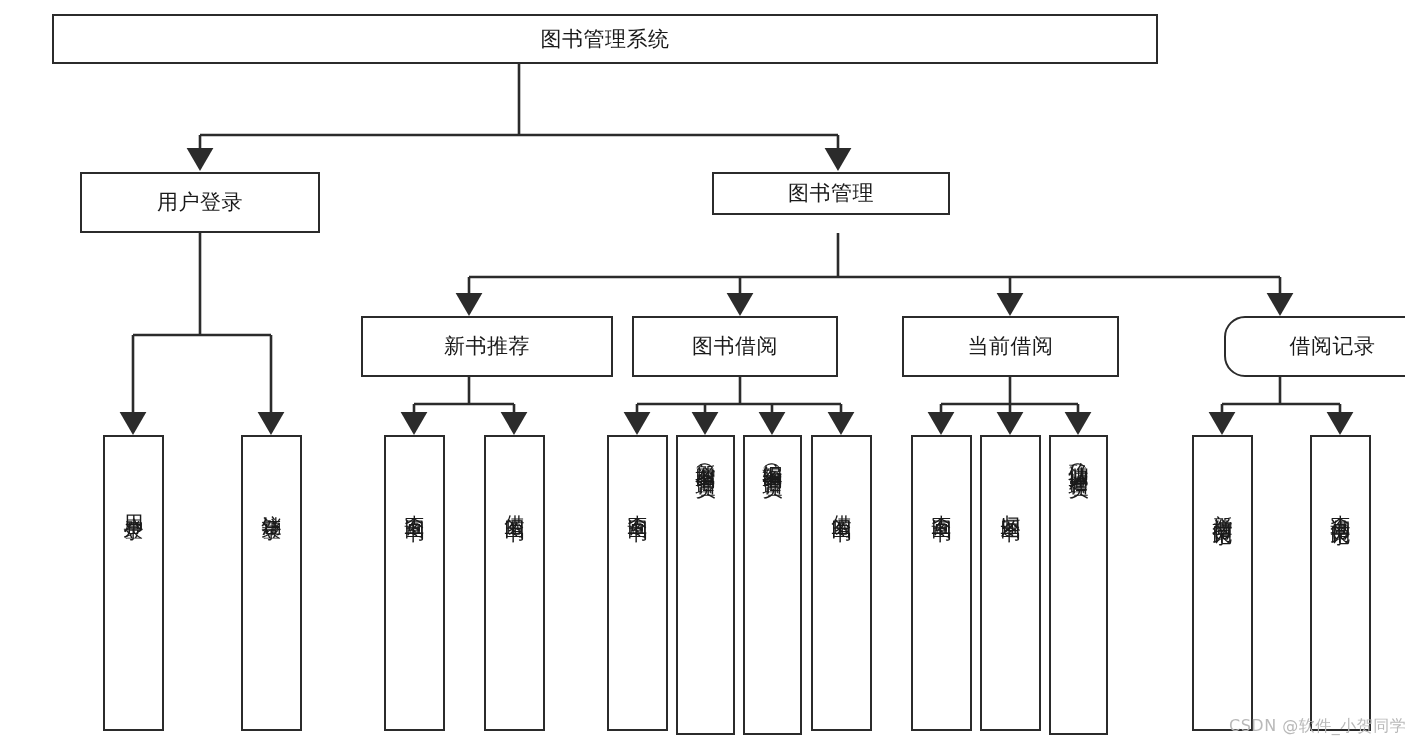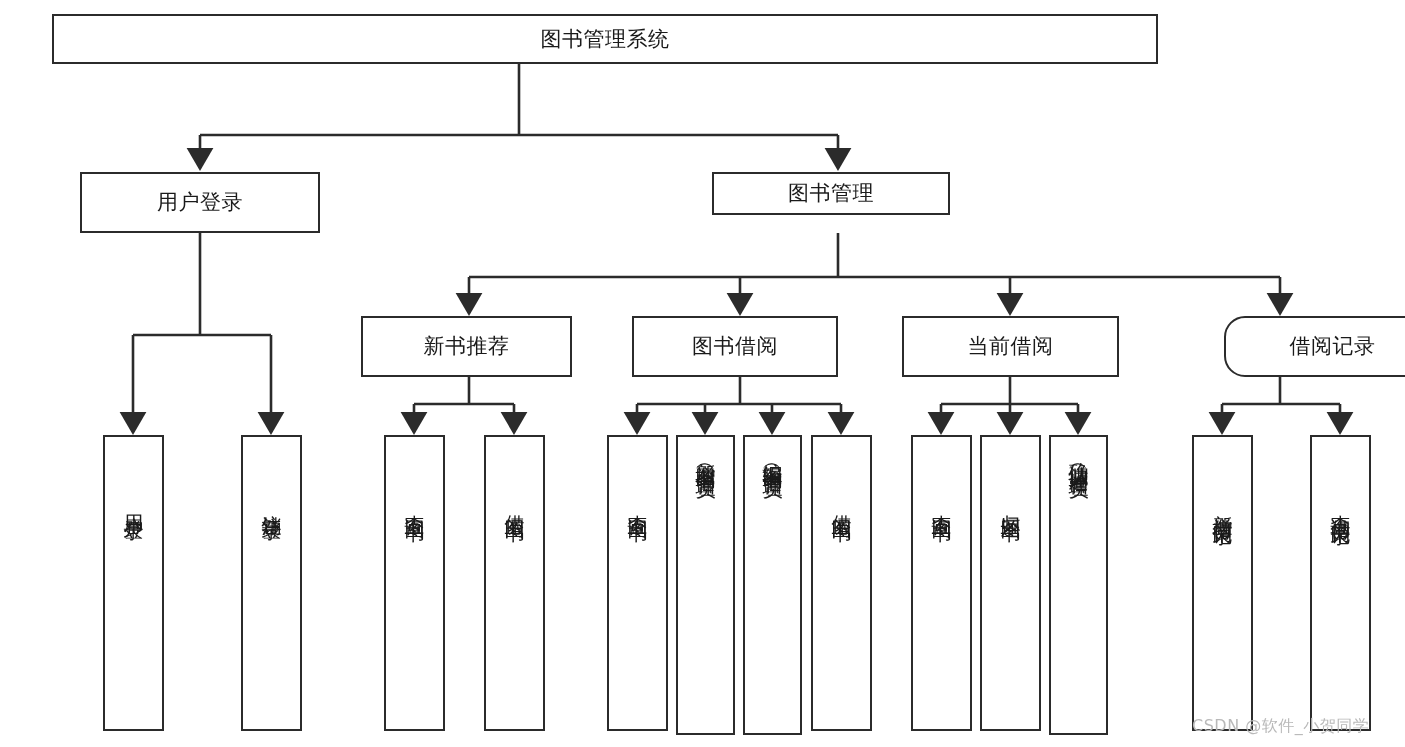--- a/index.html
+++ b/index.html
@@ -70,20 +70,21 @@
   .node.vert.tall .label {
     margin-top: 0px;
   }
   .watermark {
     position: absolute;
     font-size: 16px;
     color: #b9b9b9;
     white-space: nowrap;
     letter-spacing: 0.5px;
     user-select: none;
+    margin-left: 37px;
   }
 </style>
 </head>
 <body>
 
 <div id="canvas">
 
   <svg id="edges" viewBox="0 0 1405 747" width="1405" height="747" xmlns="http://www.w3.org/2000/svg">
     <defs>
       <marker id="arrow" viewBox="0 0 12 14" refX="10.5" refY="7" markerWidth="9" markerHeight="11" orient="auto-start-reverse">
@@ -139,21 +140,21 @@
     <span class="label">图书管理系统</span>
   </div>
 
   <div class="node horiz" style="left:80px; top:172px; width:240px; height:61px;">
     <span class="label">用户登录</span>
   </div>
   <div class="node horiz" style="left:712px; top:172px; width:238px; height:43px;">
     <span class="label">图书管理</span>
   </div>
 
-  <div class="node horiz" style="left:361px; top:316px; width:211px; height:61px;">
+  <div class="node horiz" style="left:361px; top:316px; width:252px; height:61px;">
     <span class="label">新书推荐</span>
   </div>
   <div class="node horiz" style="left:632px; top:316px; width:206px; height:61px;">
     <span class="label">图书借阅</span>
   </div>
   <div class="node horiz" style="left:902px; top:316px; width:217px; height:61px;">
     <span class="label">当前借阅</span>
   </div>
   <div class="node horiz" style="left:1224px; top:316px; width:217px; height:61px;border-radius:21px;">
     <span class="label">借阅记录</span>

